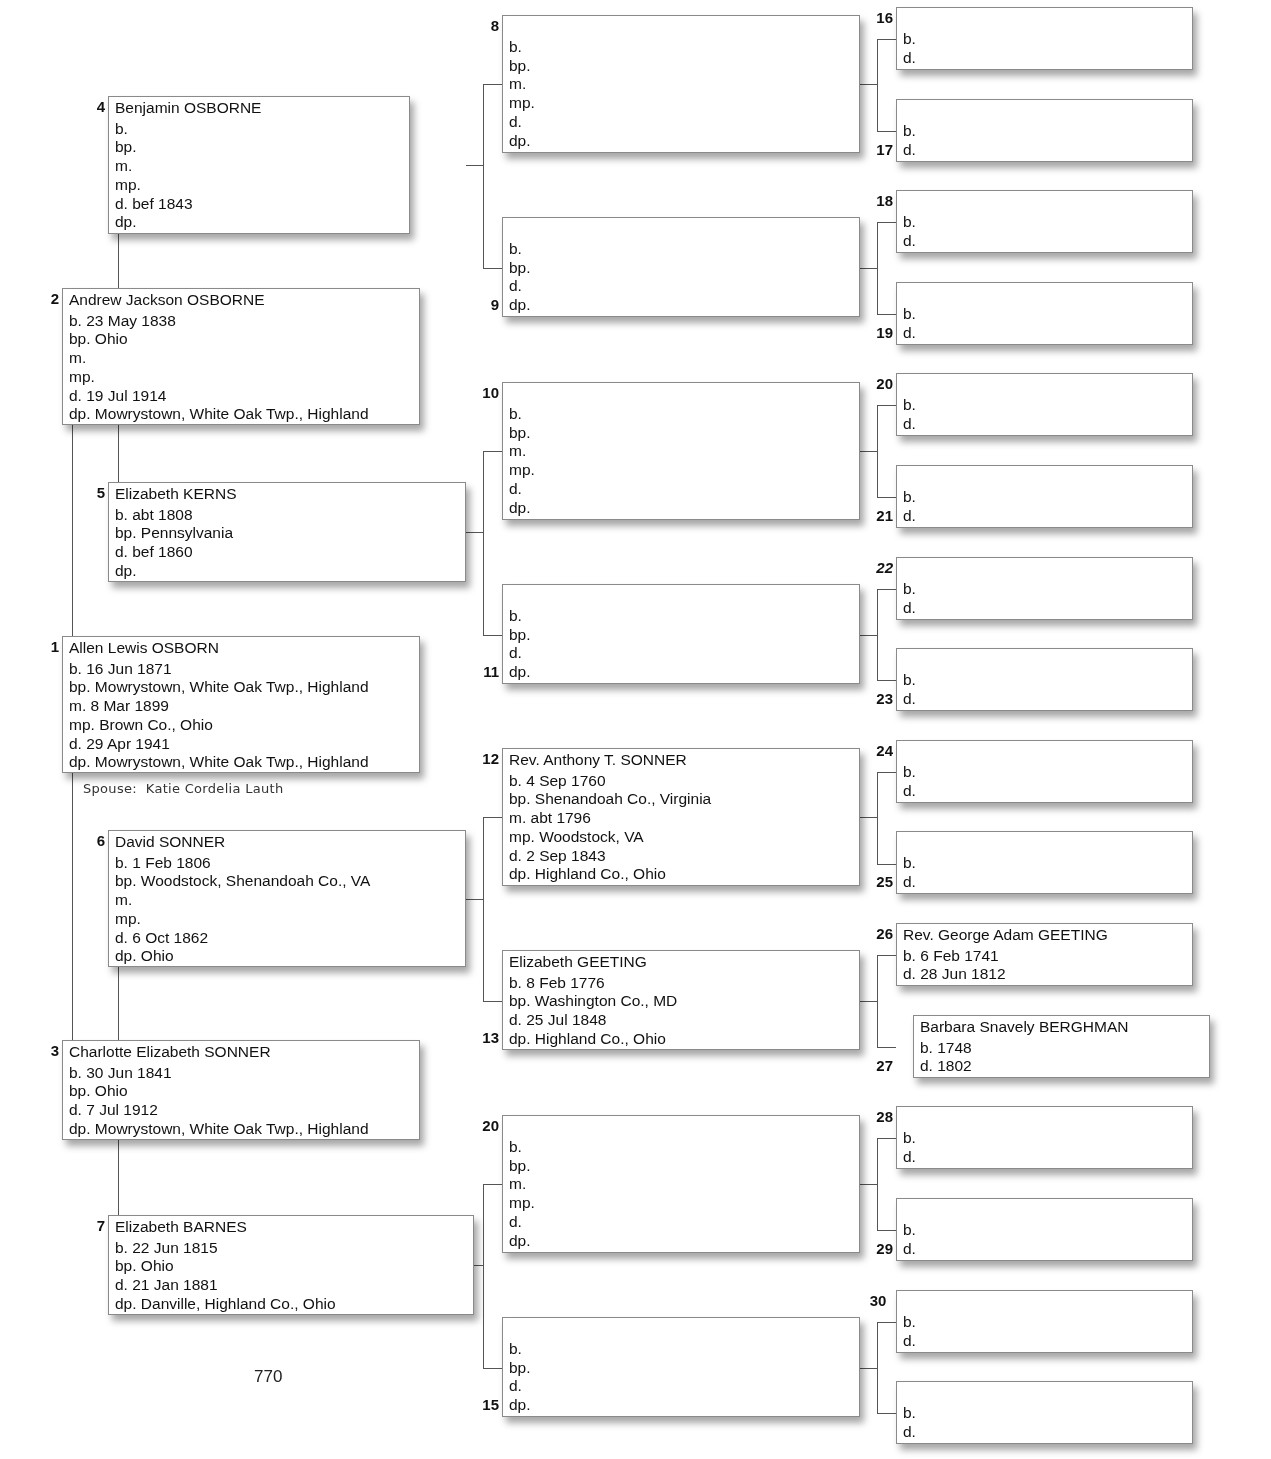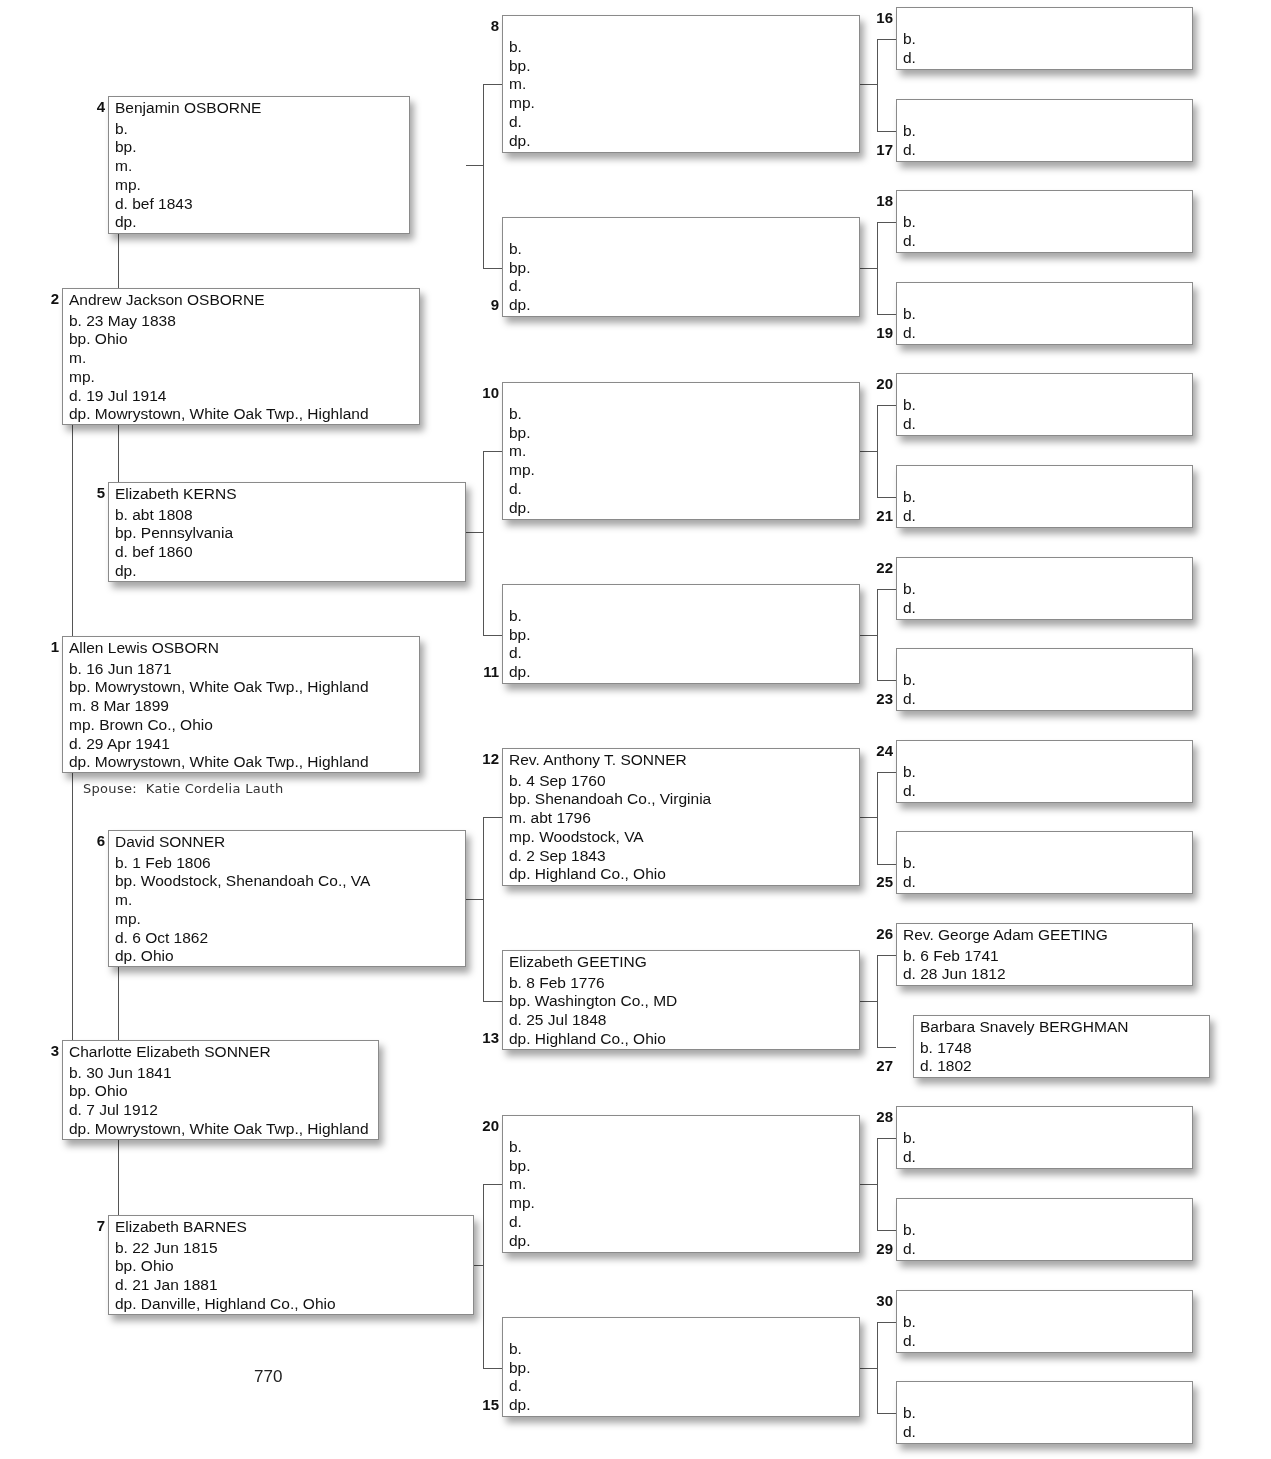--- a/index.html
+++ b/index.html
@@ -88,21 +88,21 @@
     <div class="box" style="left: 62px; top: 288px; width: 358px; height: 137px;">
       <div class="line name">Andrew Jackson OSBORNE</div>
       <div class="line">b. 23 May 1838</div>
       <div class="line">bp. Ohio</div>
       <div class="line">m.</div>
       <div class="line">mp.</div>
       <div class="line">d. 19 Jul 1914</div>
       <div class="line">dp. Mowrystown, White Oak Twp., Highland</div>
     </div>
     <div class="num" style="left: 29px; top: 290px;">2</div>
-    <div class="box" style="left: 62px; top: 1040px; width: 317px; height: 100px;">
+    <div class="box" style="left: 62px; top: 1040px; width: 358px; height: 100px;">
       <div class="line name">Charlotte Elizabeth SONNER</div>
       <div class="line">b. 30 Jun 1841</div>
       <div class="line">bp. Ohio</div>
       <div class="line">d. 7 Jul 1912</div>
       <div class="line">dp. Mowrystown, White Oak Twp., Highland</div>
     </div>
     <div class="num" style="left: 29px; top: 1042px;">3</div>
     <div class="box" style="left: 108px; top: 96px; width: 302px; height: 138px;">
       <div class="line name">Benjamin OSBORNE</div>
       <div class="line">b.</div>
@@ -245,21 +245,21 @@
       <div class="line blank-name"></div>
       <div class="line">b.</div>
       <div class="line">d.</div>
     </div>
     <div class="num" style="left: 863px; top: 507px;">21</div>
     <div class="box" style="left: 896px; top: 557px; width: 297px; height: 63px;">
       <div class="line blank-name"></div>
       <div class="line">b.</div>
       <div class="line">d.</div>
     </div>
-    <div class="num" style="left: 863px; top: 559px;">22</div>
+    <div class="num" style="left: 863px; top: 559px; font-style: italic;">22</div>
     <div class="box" style="left: 896px; top: 648px; width: 297px; height: 63px;">
       <div class="line blank-name"></div>
       <div class="line">b.</div>
       <div class="line">d.</div>
     </div>
     <div class="num" style="left: 863px; top: 690px;">23</div>
     <div class="box" style="left: 896px; top: 740px; width: 297px; height: 63px;">
       <div class="line blank-name"></div>
       <div class="line">b.</div>
       <div class="line">d.</div>
@@ -293,21 +293,21 @@
       <div class="line blank-name"></div>
       <div class="line">b.</div>
       <div class="line">d.</div>
     </div>
     <div class="num" style="left: 863px; top: 1240px;">29</div>
     <div class="box" style="left: 896px; top: 1290px; width: 297px; height: 63px;">
       <div class="line blank-name"></div>
       <div class="line">b.</div>
       <div class="line">d.</div>
     </div>
-    <div class="num" style="left: 863px; top: 1292px;">30</div>
+    <div class="num" style="left: 863px; top: 1292px; text-align: center;">30</div>
     <div class="box" style="left: 896px; top: 1381px; width: 297px; height: 63px;">
       <div class="line blank-name"></div>
       <div class="line">b.</div>
       <div class="line">d.</div>
     </div>
     <div class="num" style="left: 863px; top: 1500px; text-align: center;">31</div>
   </div>
 
 <div class="spouse" style="left:83px; top:781px;">
   <span>Spouse:</span>&nbsp;

